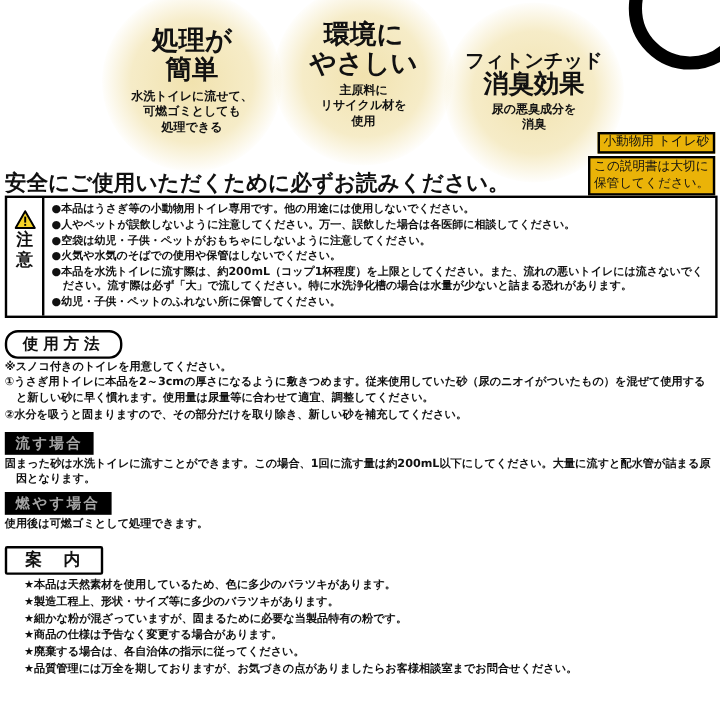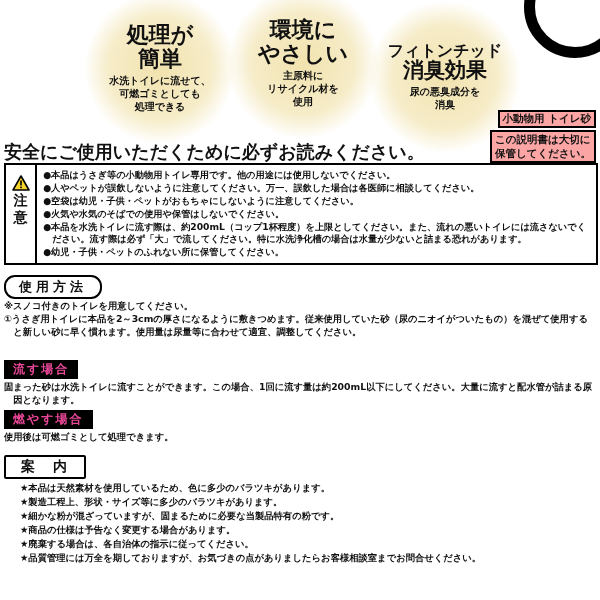--- a/index.html
+++ b/index.html
@@ -26,22 +26,22 @@
   }
   #badge-3 .t0{font-size:16px;}
   #badge-3 .t1{font-size:21px;}
   
   .corner-arc{
     position:absolute;top:-44px;right:-26px;width:80px;height:80px;
     border:11px solid #000;border-radius:50%;
   }
   
   .side-box{
-    position:absolute;right:4px;border:2px solid #000;background:#fca5a5;
-    font-weight:bold;font-size:10.5px;line-height:1.3;padding:0 3px;
+    position:absolute;right:4px;border:2px solid #000;background:#eab308;
+    font-weight:normal;font-size:10.5px;line-height:1.3;padding:0 3px;
     white-space:pre-line;
   }
   #product-type-box{top:110px;}
   #keep-notice-box{top:130px;padding:1px 3px;}
   
   .safety-heading{
     position:absolute;left:4px;top:140px;font-size:18px;font-weight:bold;
   }
   .warning-box{
     position:absolute;left:4px;top:163px;width:590px;
@@ -57,21 +57,21 @@
     font-size:9.2px;font-weight:bold;line-height:1.4;
     padding-left:1em;text-indent:-1em;
   }
   
   .pill-header{
     position:absolute;left:4px;border:2px solid #000;border-radius:11px;
     font-size:13px;font-weight:bold;padding:1px 13px;letter-spacing:4px;
     background:#fff;
   }
   .black-header{
-    position:absolute;left:4px;background:#000;color:#ec4899;
+    position:absolute;left:4px;background:#000;color:#a3a3a3;
     font-size:12px;font-weight:bold;padding:1px 9px;letter-spacing:2px;
   }
   .text-block{
     position:absolute;left:4px;width:592px;font-size:9.3px;font-weight:bold;
     line-height:1.42;
   }
   .text-block > div{padding-left:1em;text-indent:-1em;}
   #usage-header{top:275px;}
   #usage-text{top:299px;}
   #flush-header{top:360px;}
@@ -129,20 +129,21 @@
       <div class="warn-item">●火気や水気のそばでの使用や保管はしないでください。</div>
       <div class="warn-item">●本品を水洗トイレに流す際は、約200mL（コップ1杯程度）を上限としてください。また、流れの悪いトイレには流さないでください。流す際は必ず「大」で流してください。特に水洗浄化槽の場合は水量が少ないと詰まる恐れがあります。</div>
       <div class="warn-item">●幼児・子供・ペットのふれない所に保管してください。</div>
     </div>
 </div>
 
 <div class="pill-header" id="usage-header">使用方法</div>
 <div class="text-block" id="usage-text">
     <div>※スノコ付きのトイレを用意してください。</div>
     <div>①うさぎ用トイレに本品を2～3cmの厚さになるように敷きつめます。従来使用していた砂（尿のニオイがついたもの）を混ぜて使用すると新しい砂に早く慣れます。使用量は尿量等に合わせて適宜、調整してください。</div>
+    <div>②水分を吸うと固まりますので、その部分だけを取り除き、新しい砂を補充してください。</div>
   </div>
 
 <div class="black-header" id="flush-header">流す場合</div>
 <div class="text-block" id="flush-text">
     <div>固まった砂は水洗トイレに流すことができます。この場合、1回に流す量は約200mL以下にしてください。大量に流すと配水管が詰まる原因となります。</div>
   </div>
 
 <div class="black-header" id="burn-header">燃やす場合</div>
 <div class="text-block" id="burn-text">
     <div>使用後は可燃ゴミとして処理できます。</div>

